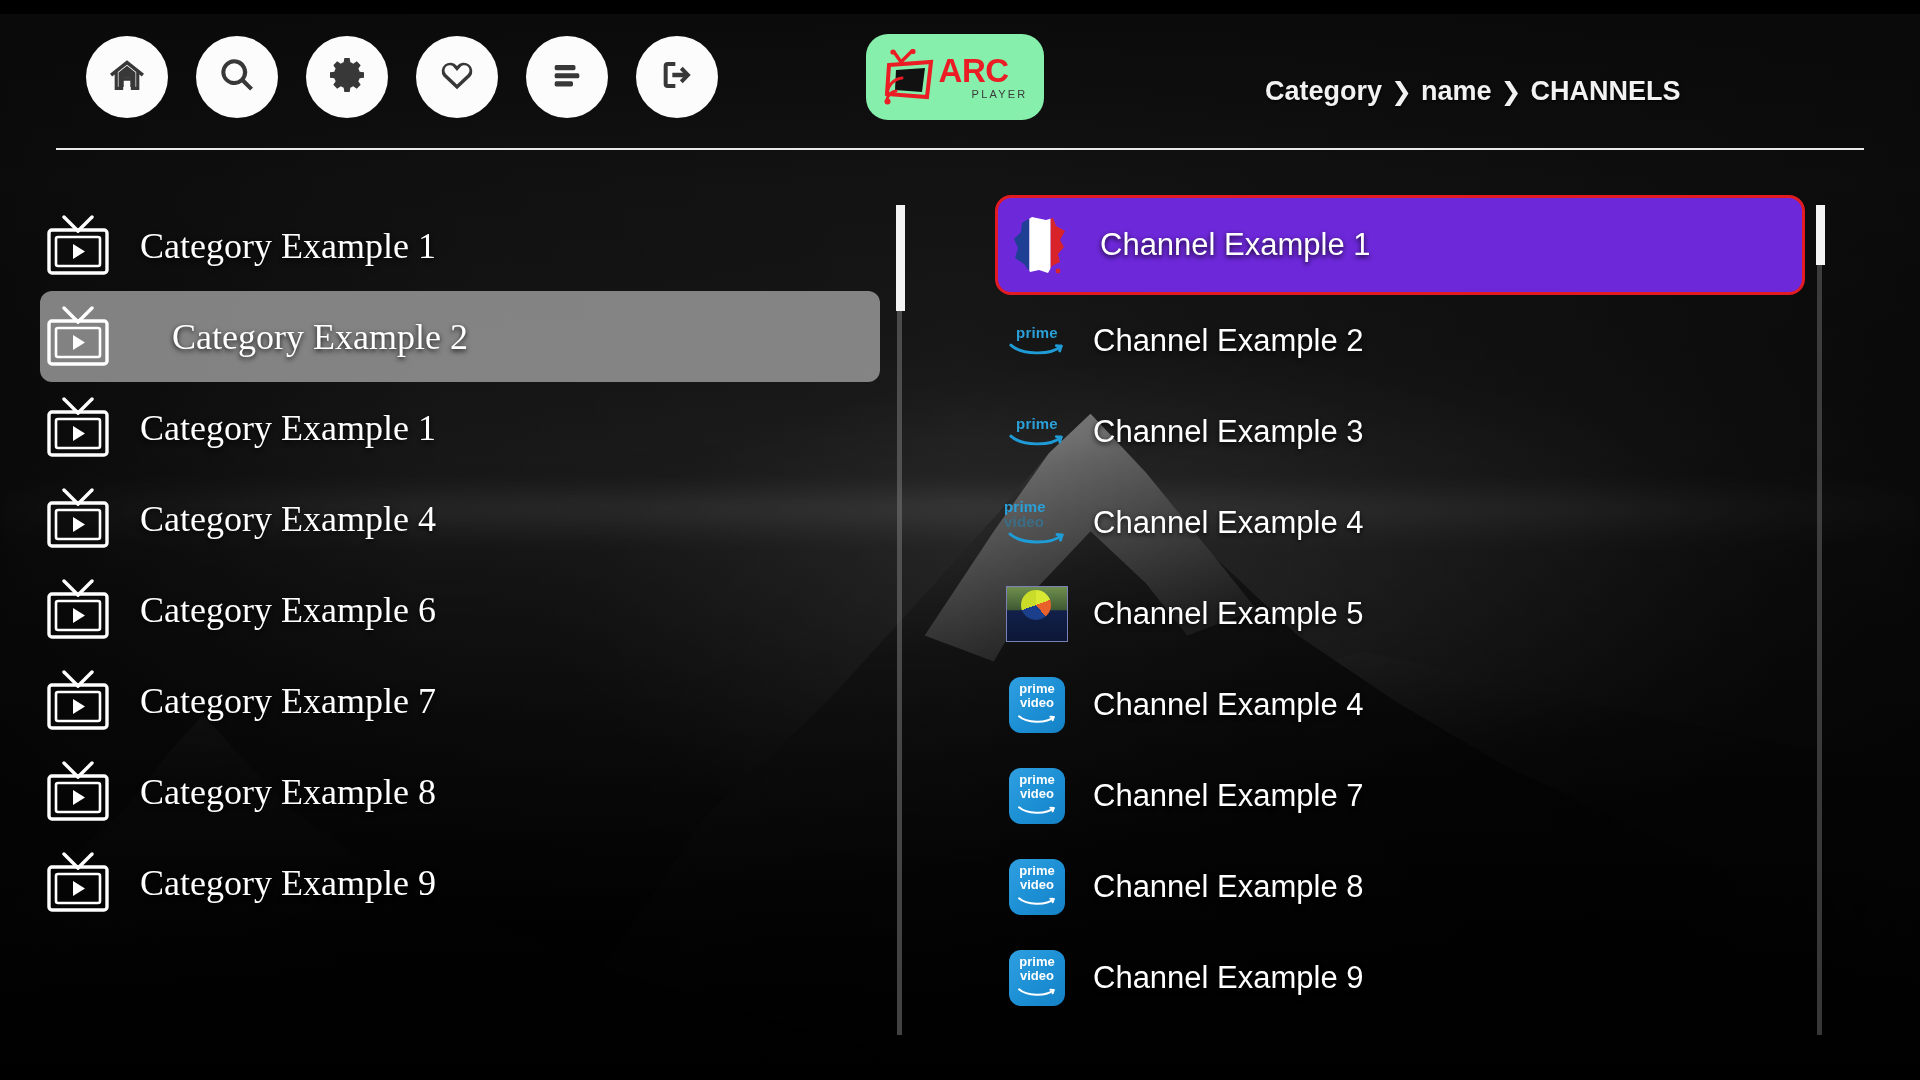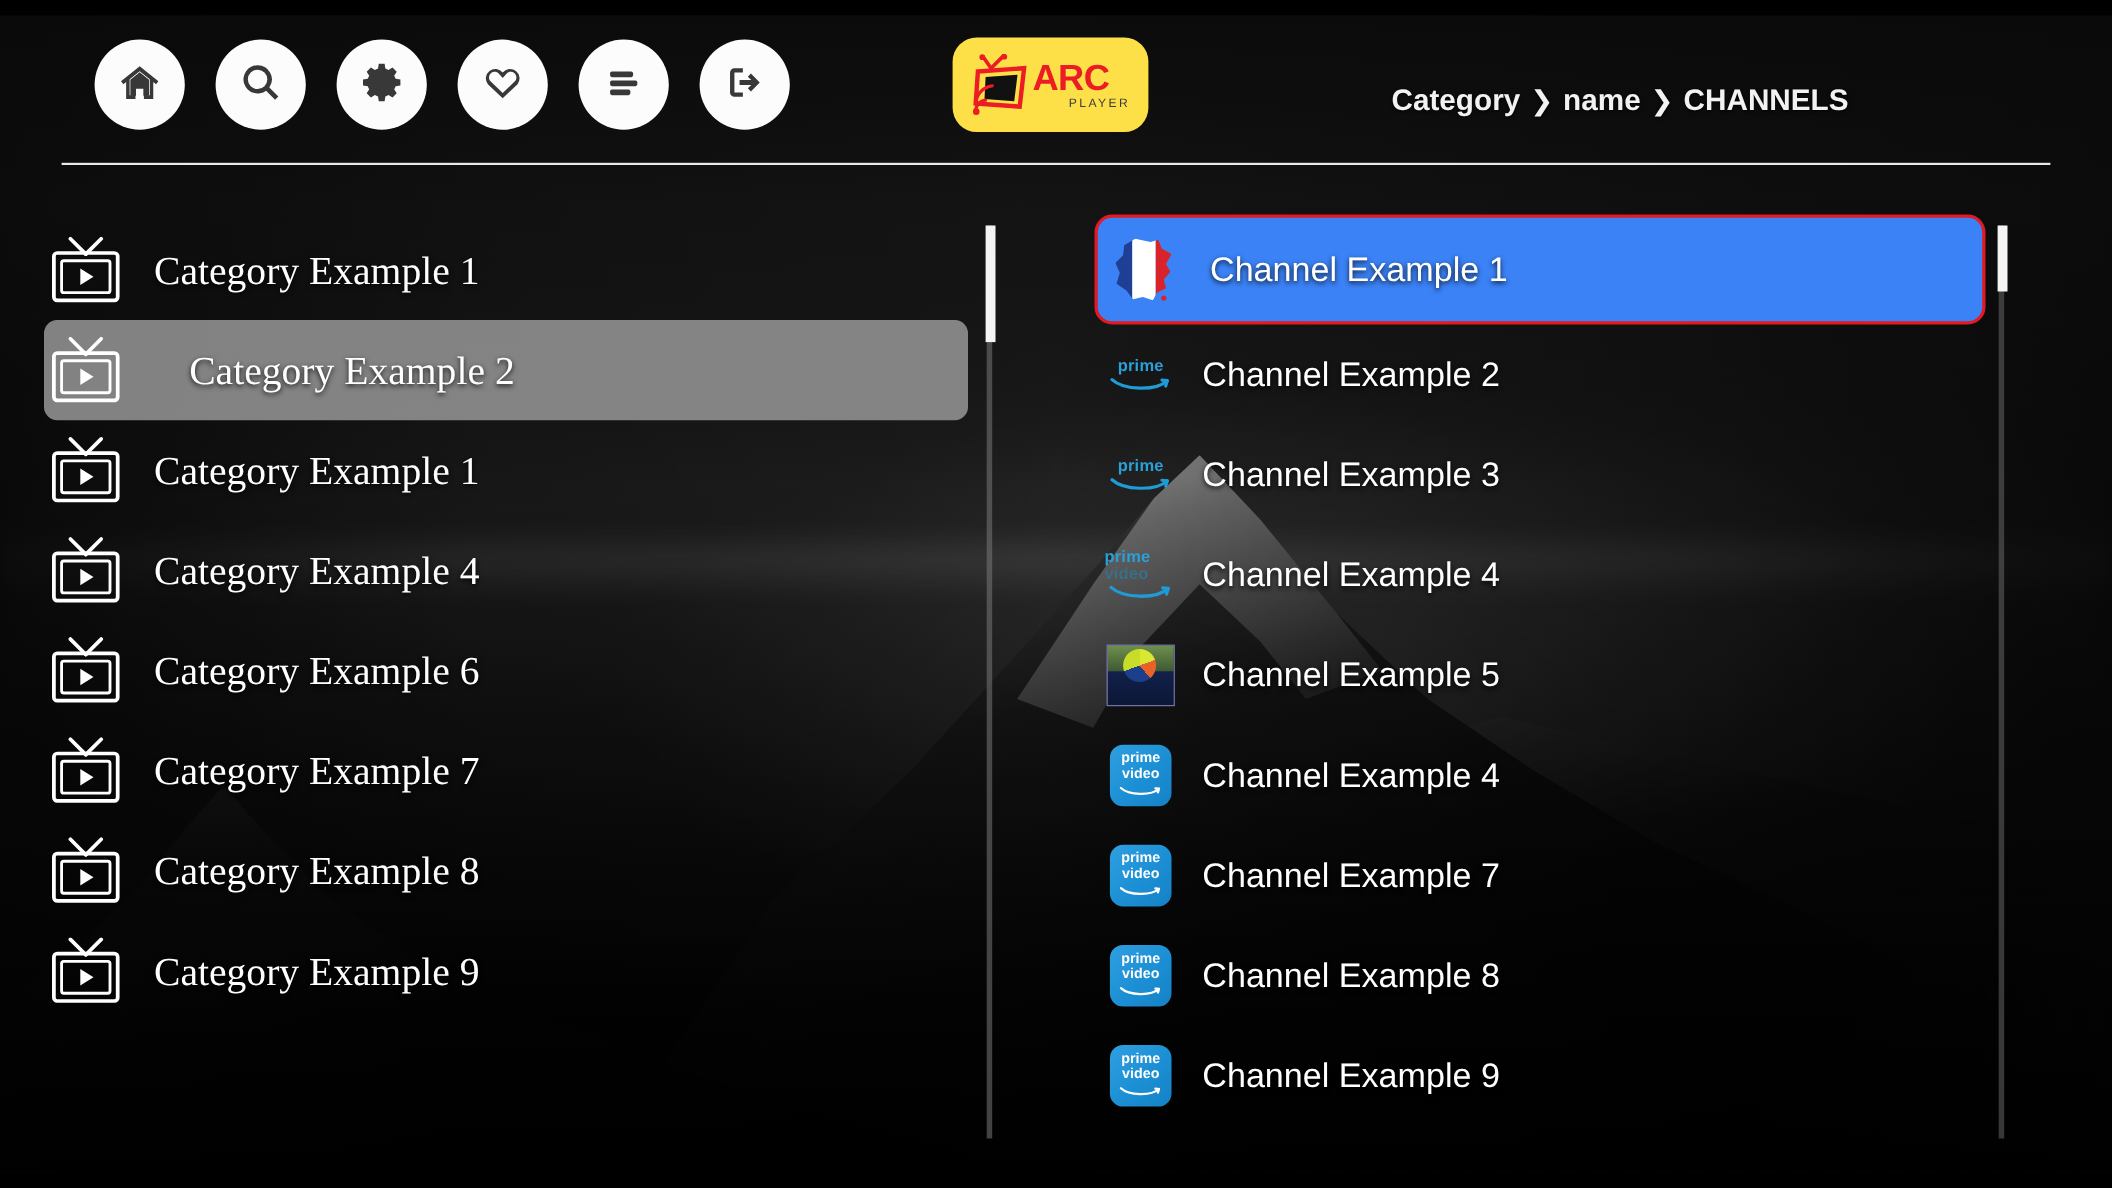--- a/index.html
+++ b/index.html
@@ -84,21 +84,21 @@
     width:82px; height:82px; border-radius:50%;
     background:#fcfcfc;
     display:flex; align-items:center; justify-content:center;
     cursor:pointer;
   }
   .nav-btn svg { width:40px; height:40px; fill:#383838; }
 
   #logo-tile {
     position:absolute; left:866px; top:20px;
     width:178px; height:86px; border-radius:22px;
-    background:#fde047;
+    background:#86efac;
     display:flex; align-items:center; justify-content:center;
   }
   #logo-inner { display:flex; align-items:center; gap:2px; }
   #logo-mark { width:54px; height:56px; flex:0 0 auto; }
   #logo-words { display:flex; flex-direction:column; line-height:1; }
   #logo-arc {
     font-size:33px; font-weight:bold; color:#ec1c24; letter-spacing:-.5px;
     font-family:"Liberation Sans", sans-serif;
   }
   #logo-player {
@@ -149,21 +149,21 @@
 
   #channels {
     position:absolute; left:995px; top:200px; width:830px; height:840px; z-index:20;
   }
   .chan-row {
     position:relative; height:91px; width:810px;
     display:flex; align-items:center; cursor:pointer; border-radius:16px;
     padding-left:10px;
   }
   .chan-row.selected {
-    background:#3b82f6; border:3px solid #e21b22;
+    background:#6d28d9; border:3px solid #e21b22;
     height:100px; margin-top:-5px;
   }
   .chan-logo {
     width:64px; height:64px; flex:0 0 auto;
     display:flex; align-items:center; justify-content:center;
   }
   .chan-label {
     margin-left:24px; color:#fff; font-size:31px;
     text-shadow:0 2px 5px rgba(0,0,0,.85);
     white-space:nowrap;

